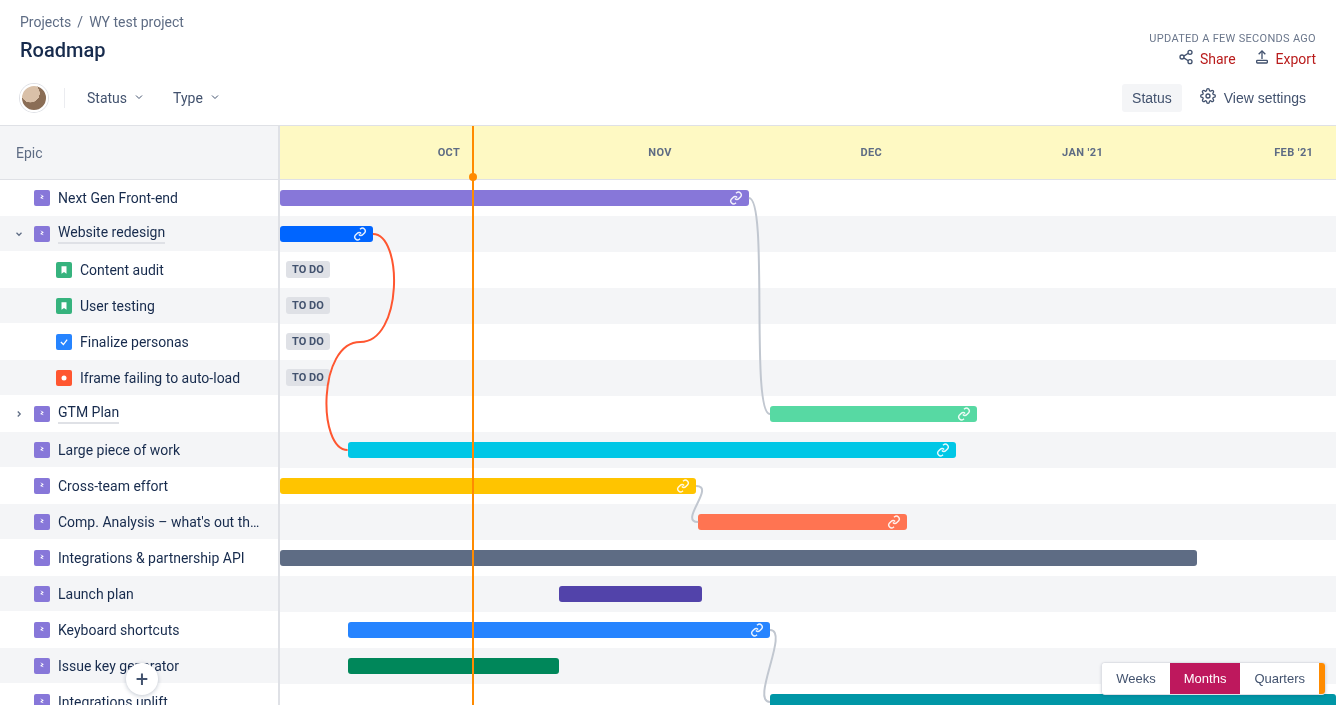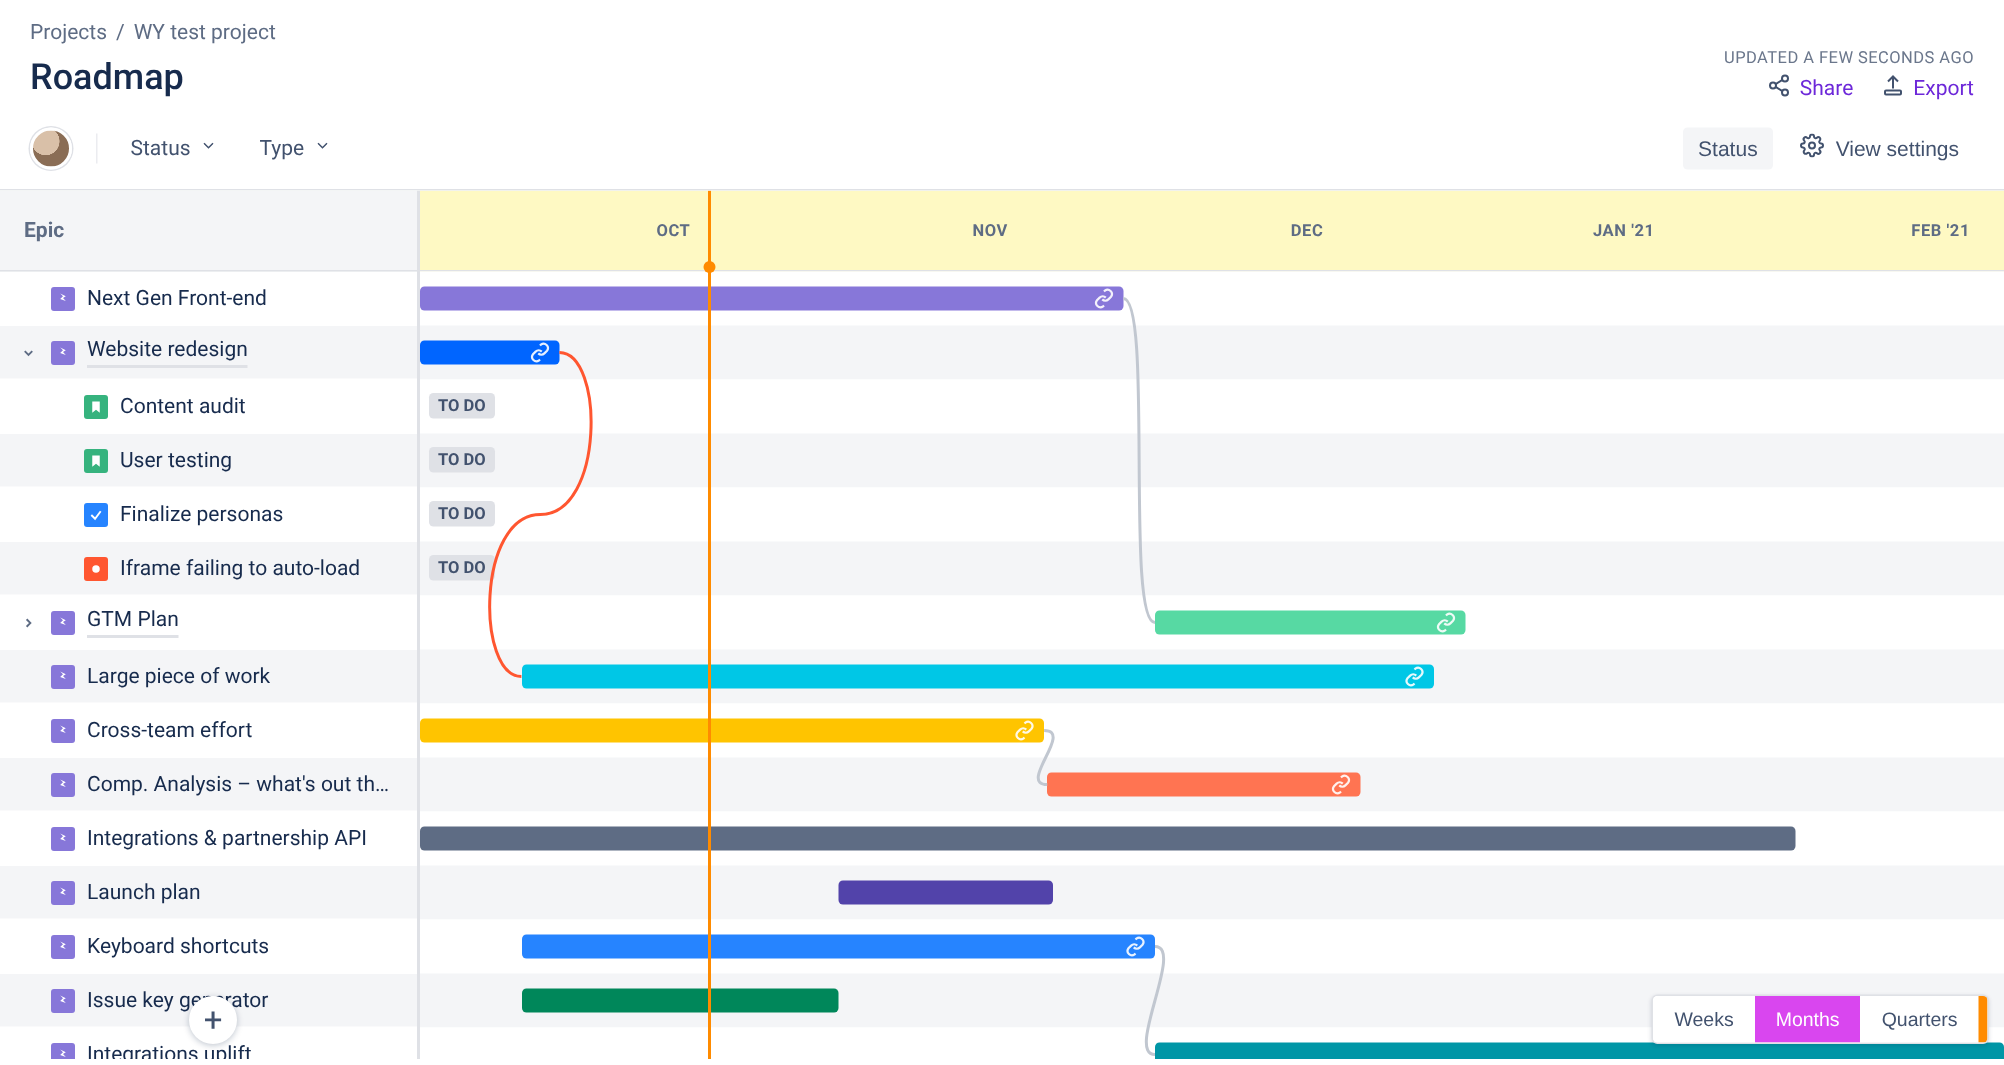--- a/index.html
+++ b/index.html
@@ -7,36 +7,36 @@
     font-family: -apple-system, BlinkMacSystemFont, "Segoe UI", Roboto, sans-serif;
     font-size: 14px;
     color: #172B4D;
     background: #fff;
   }
   .header { padding: 14px 20px 0 20px; }
   .breadcrumb { color: #5E6C84; font-size: 14px; display:flex; align-items:center; gap:6px;}
   .breadcrumb a { color:#5E6C84; text-decoration:none; }
   .breadcrumb span.sep { color:#5E6C84; }
   .titlebar { display:flex; align-items:center; justify-content:space-between; margin-top:2px; }
-  .title { font-size:24px; font-weight:500; color:#172B4D; }
+  .title { font-size:20px; font-weight:500; color:#172B4D; }
   .titlebar-right { display:flex; flex-direction:column; align-items:flex-end; gap:4px;}
   .updated { font-size:11px; color:#6B778C; letter-spacing:0.3px; }
   .title-actions { display:flex; gap:18px; align-items:center; }
-  .title-action { display:flex; gap:6px; align-items:center; color:#6d28d9; font-size:14px; cursor:pointer;}
+  .title-action { display:flex; gap:6px; align-items:center; color:#b91c1c; font-size:14px; cursor:pointer;}
   .toolbar { display:flex; align-items:center; justify-content:space-between; padding: 14px 20px 12px 20px; }
   .toolbar-left { display:flex; align-items:center; gap:16px; }
   .avatar { width:28px; height:28px; border-radius:50%; background: radial-gradient(circle at 35% 30%, #d9c0a8 0 40%, #8a6d55 41% 100%); border:2px solid #fff; box-shadow:0 0 0 1px #dfe1e6;}
   .divider-v { width:1px; height:20px; background:#ebecf0; }
   .pill { display:flex; align-items:center; gap:6px; color:#42526E; font-size:14px; cursor:pointer; padding:4px 6px;}
   .toolbar-right { display:flex; gap:8px; align-items:center; }
   .btn-ghost { background:#F4F5F7; border:none; border-radius:3px; padding:6px 10px; color:#42526E; font-size:14px; cursor:pointer;}
   .btn-plain { background:transparent; border:none; padding:6px 10px; color:#42526E; font-size:14px; cursor:pointer; display:flex; align-items:center; gap:8px;}
   .roadmap { display:flex; border-top:1px solid #DFE1E6; position:relative; height: 580px; overflow:hidden;}
   .sidebar { width:280px; flex:0 0 280px; border-right:2px solid #DFE1E6; background:#fff; display:flex; flex-direction:column;}
-  .sidebar-header { height:54px; display:flex; align-items:center; padding:0 16px; font-weight:700; color:#5E6C84; background:#F4F5F7; border-bottom:1px solid #DFE1E6;}
+  .sidebar-header { height:54px; display:flex; align-items:center; padding:0 16px; font-weight:400; color:#5E6C84; background:#F4F5F7; border-bottom:1px solid #DFE1E6;}
   .epic-list { flex:1; overflow:auto; }
   .epic-row { height:36px; display:flex; align-items:center; padding:0 12px 0 12px; gap:8px; border-bottom:1px solid #fff; position:relative;}
   .epic-row:nth-child(odd) { background:#fff; }
   .epic-row:nth-child(even) { background:#F4F5F7; }
   .epic-row.child { padding-left:56px;text-align:right;}
   .epic-icon { width:16px; height:16px; border-radius:2px; display:flex; align-items:center; justify-content:center; flex:0 0 16px;}
   .epic-icon svg { width:10px; height:10px; }
   .chev { width:14px; color:#5E6C84; flex:0 0 14px; display:flex; justify-content:center;}
   .epic-label { white-space:nowrap; overflow:hidden; text-overflow:ellipsis; color:#172B4D; font-size:14px;}
   .underline { border-bottom:2px solid #DFE1E6; padding-bottom:2px; display:inline-block;}
@@ -49,21 +49,21 @@
   .lane:nth-child(even){ background:#F4F5F7; }
   .bar { position:absolute; height:16px; top:10px; border-radius:3px; }
   .bar .link-icon { position:absolute; right:6px; top:1px; color:#fff; opacity:.9;}
   .todo { position:absolute; left:6px; top:9px; background:#DFE1E6; color:#42526E; font-size:11px; font-weight:700; padding:2px 6px; border-radius:3px;}
   .today-line { position:absolute; top:0; bottom:0; width:2px; background:#FF8B00; z-index:5;}
   .today-marker { position:absolute; top:47px; width:8px; height:8px; background:#FF8B00; border-radius:50%; margin-left:-3px; z-index:6;}
   .dep-svg { position:absolute; top:0; left:0; pointer-events:none; z-index:4; }
   .fab { position:absolute; left:126px; bottom:10px; width:32px; height:32px; border-radius:50%; background:#fff; box-shadow:0 1px 4px rgba(9,30,66,.25); display:flex; align-items:center; justify-content:center; font-size:22px; color:#42526E; cursor:pointer; z-index:10;}
   .zoom-seg { position:absolute; right:10px; bottom:10px; display:flex; background:#fff; border:1px solid #DFE1E6; border-radius:4px; overflow:hidden; z-index:10; box-shadow:0 1px 3px rgba(9,30,66,.15);}
   .zoom-seg button { border:none; background:#fff; padding:8px 14px; font-size:13px; color:#42526E; cursor:pointer;}
-  .zoom-seg button.active { background:#d946ef; color:#fff; }
+  .zoom-seg button.active { background:#be185d; color:#fff; }
   .zoom-edge { width:6px; background:#FF8B00; }
 </style>
 </head>
 <body>
 
 <div class="header">
   <div class="breadcrumb">
     <a href="#">Projects</a>
     <span class="sep">/</span>
     <a href="#">WY test project</a>

